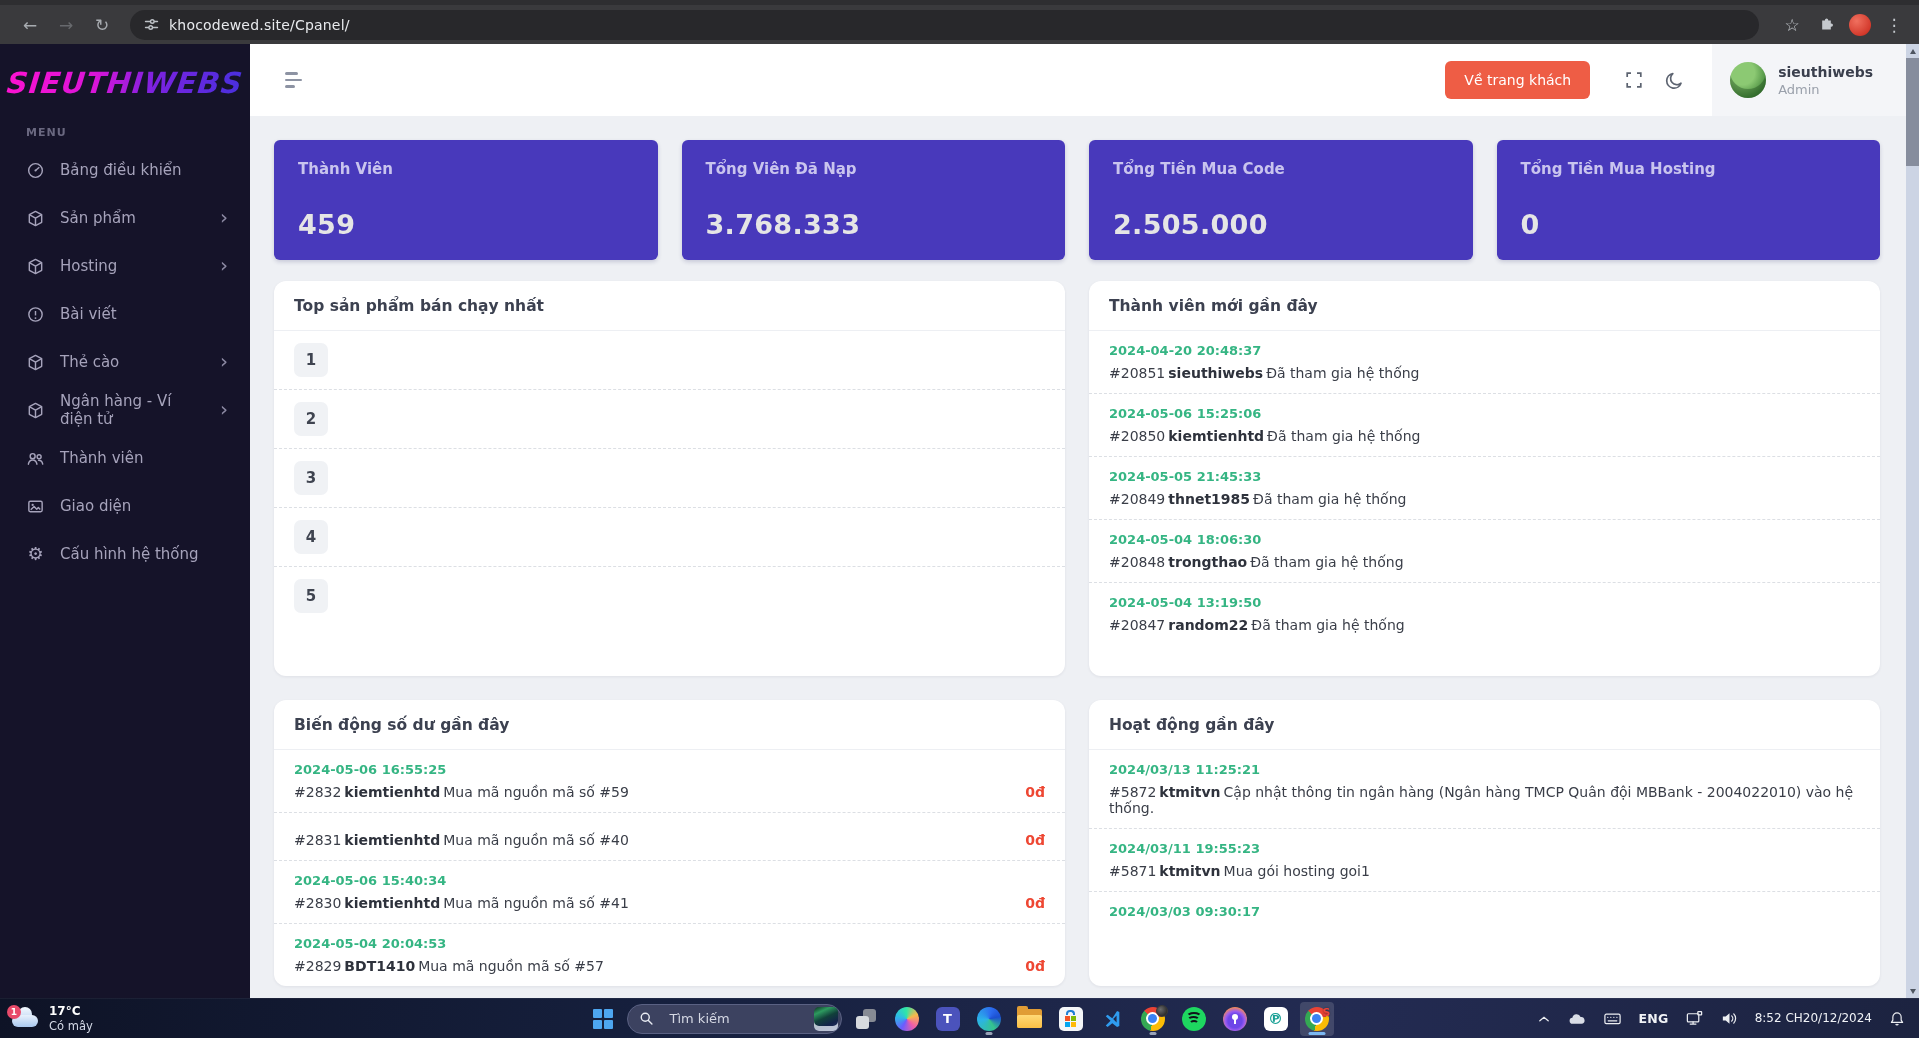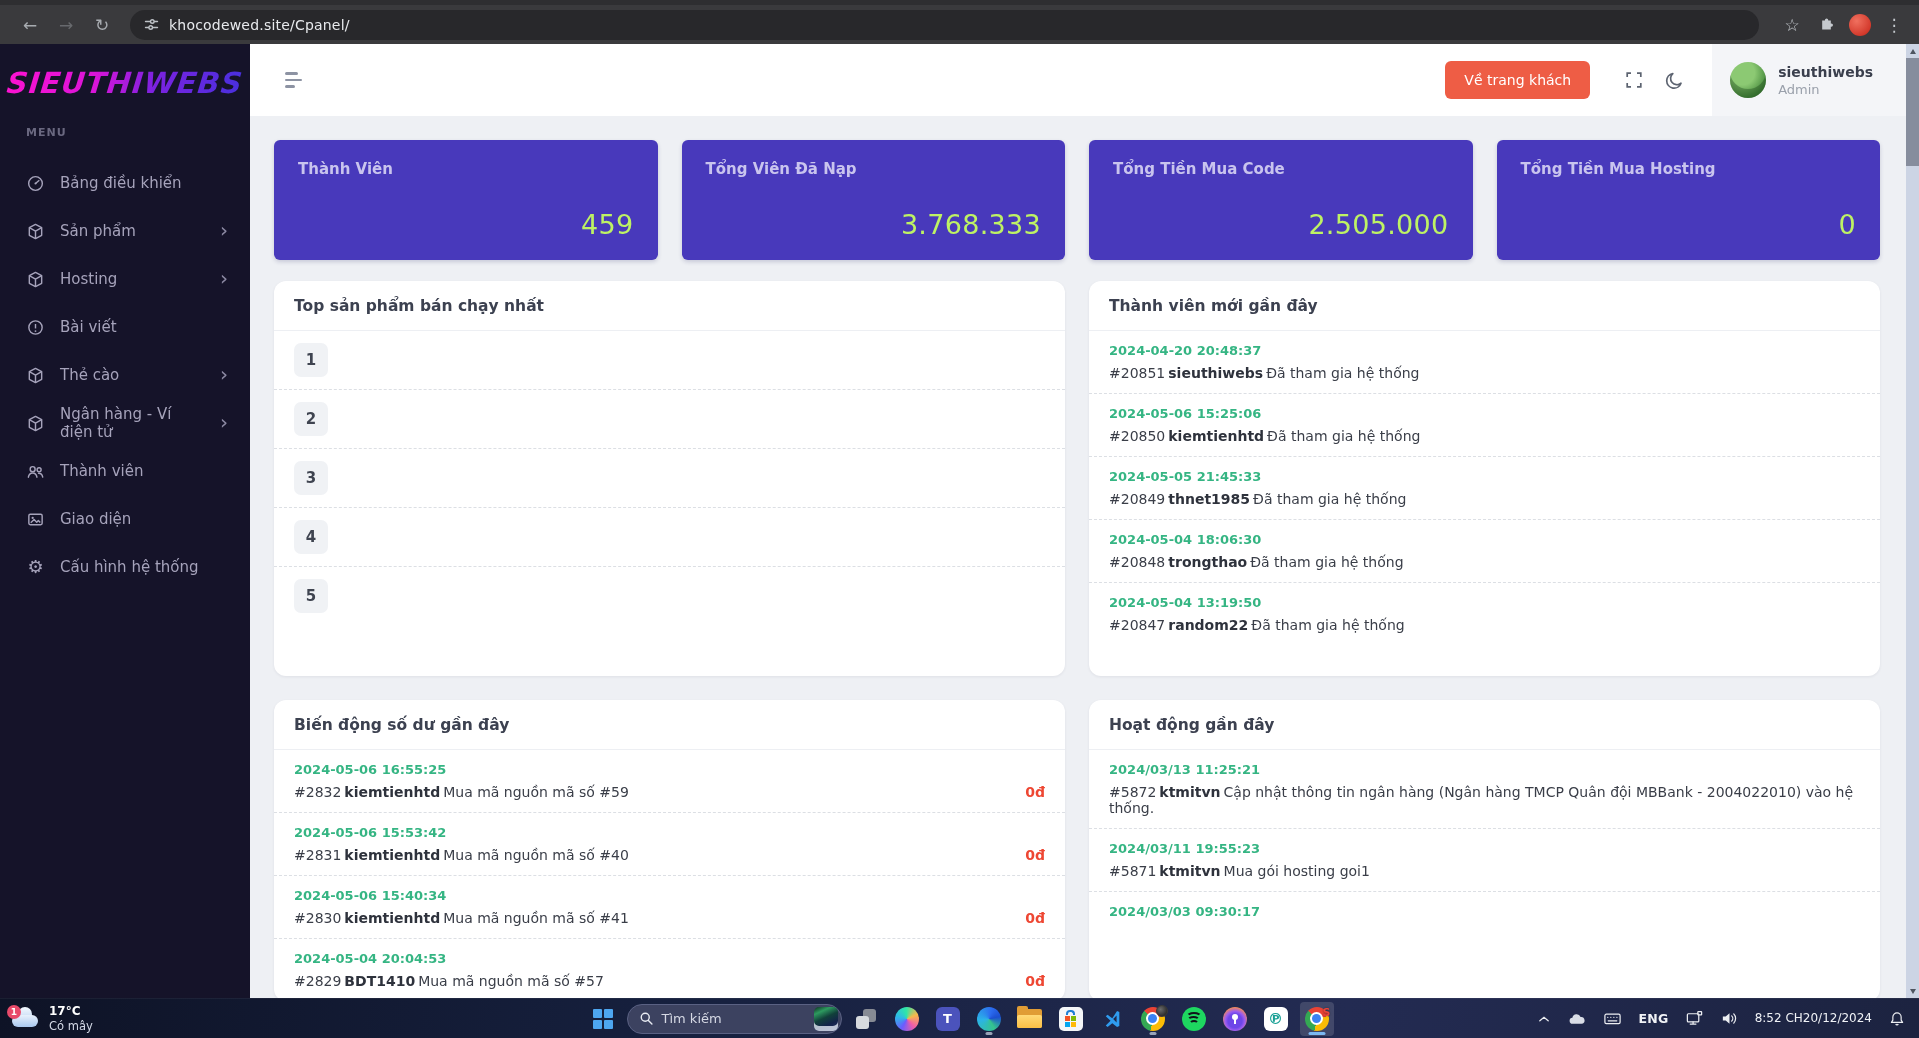--- a/index.html
+++ b/index.html
@@ -24,21 +24,21 @@
   
   .app { display:flex; height:954px; }
 
   
   .sidebar { width:250px; background:#151329; flex-shrink:0; padding-top:22px; }
   .logo { display:block; text-align:center; font-size:29px; font-weight:800; font-style:italic;
     letter-spacing:1px; transform:skewX(-6deg); margin-bottom:26px;
     background:linear-gradient(90deg,#ff12d0 0%,#d915d8 38%,#7b22e0 62%,#4431dd 100%);
     -webkit-background-clip:text; background-clip:text; color:transparent; }
   .menu-label { font-size:11px; font-weight:700; letter-spacing:1px; color:#6a6880;
-    padding:0 26px; margin:14px 0 20px; }
+    padding:0 26px; margin:14px 0 7px; }
   .nav-item { display:flex; align-items:center; gap:15px; height:48px; padding:0 22px 0 26px;
     color:#a6a3bb; font-size:15px; cursor:pointer; }
   .nav-item svg { flex-shrink:0; }
   .nav-item .gear-glyph { font-size:18px; line-height:1; width:19px; text-align:center; }
   .chev { margin-left:auto; font-size:20px; color:#8b88a2; line-height:1; padding-bottom:3px; }
 
   
   .main { flex:1; display:flex; flex-direction:column; overflow:hidden; background:#eef0f4; }
   .topbar { height:72px; background:#fff; display:flex; align-items:center; padding-left:35px; flex-shrink:0; }
   .hamburger span { display:block; height:2.5px; background:#8d93a3; border-radius:2px; margin:4px 0; }
@@ -56,21 +56,21 @@
   .user-name { font-size:14px; font-weight:700; color:#3a3f4d; line-height:1.3; }
   .user-role { font-size:13px; color:#9aa0ab; }
 
   
   .content { flex:1; overflow:hidden; padding:24px 39px 0 24px; }
   .stats-row { display:grid; grid-template-columns:repeat(4,1fr); gap:24px; margin-bottom:21px; }
   .stat-card { height:120px; background:#4839bb; border-radius:6px; padding:20px 24px;
     display:flex; flex-direction:column; justify-content:space-between;
     box-shadow:0 2px 4px rgba(30,25,90,.18); }
   .stat-label { font-size:15px; font-weight:600; color:#c9c4ee; }
-  .stat-value { font-size:27px; font-weight:400; color:#bef264; letter-spacing:.3px;text-align:right; }
+  .stat-value { font-size:27px; font-weight:700; color:#e5e5e5; letter-spacing:.3px; }
 
   .panels-row { display:grid; grid-template-columns:1fr 1fr; gap:24px; margin-bottom:24px; }
   .panel { background:#fff; border-radius:12px; box-shadow:0 1px 3px rgba(25,30,60,.07); overflow:hidden; }
   .row1 .panel { height:395px; }
   .panel-header { padding:15px 20px; border-bottom:1px solid #edeff3; }
   .panel-title { font-size:15.5px; font-weight:600; color:#3c4150; }
 
   .rank-row { padding:12px 20px; }
   .rank-row + .rank-row { border-top:1px dashed #dcdfe4; }
   .rank-chip { width:34px; height:34px; background:#f0f2f5; border-radius:7px;
@@ -115,21 +115,21 @@
   .tb-btn { width:34px; height:34px; border-radius:4px; display:flex; align-items:center;
     justify-content:center; position:relative; cursor:pointer; }
   .tb-btn.active { background:rgba(255,255,255,.14); }
   .run-dot { position:absolute; bottom:1px; left:50%; transform:translateX(-50%);
     width:7px; height:3px; border-radius:2px; background:#9aa3b8; }
   .active-line { position:absolute; bottom:1px; left:50%; transform:translateX(-50%);
     width:17px; height:3px; border-radius:2px; background:#7cb8f2; }
   .start-grid { display:grid; grid-template-columns:9px 9px; grid-template-rows:9px 9px; gap:2px; }
   .start-grid i { background:#4da6f0; border-radius:1px; }
   .search-pill { height:30px; width:215px; border-radius:15px; background:#3c4260;
-    border:1px solid #5a6183; display:flex; align-items:center; gap:8px; padding:0 3px 0 11px; cursor:pointer; }
+    border:1px solid #5a6183; display:flex; align-items:center; gap:16px; padding:0 3px 0 11px; cursor:pointer; }
   .search-pill .stxt { flex:1; font-size:13px; color:#d6d9e4; }
   .search-img { width:24px; height:24px; border-radius:5px;
     background:linear-gradient(155deg,#0b2c20 0%,#2d9a5f 22%,#11403a 45%,#13224a 70%,#29386b 100%);
     box-shadow:inset 0 -5px 0 rgba(240,245,255,.75); }
   .taskview { position:relative; width:20px; height:20px; }
   .taskview i { position:absolute; border-radius:3px; }
   .taskview i:first-child { width:13px; height:13px; right:0; top:0; background:#878b94; }
   .taskview i:last-child { width:13px; height:13px; left:0; bottom:0; background:#d7dade; }
   .copilot { width:24px; height:24px; border-radius:50%;
     background:conic-gradient(from 210deg,#6a5cff,#2db8e8,#2ee6a8,#f7b84b,#ef5da8,#6a5cff); }
@@ -399,21 +399,20 @@
             <div class="panel-header"><span class="panel-title">Biến động số dư gần đây</span></div>
             <div class="entry with-amount">
               <div class="entry-main">
                 <div class="entry-time">2024-05-06 16:55:25</div>
                 <div class="entry-line"><span>#2832</span><b>kiemtienhtd</b><span>Mua mã nguồn mã số #59</span></div>
               </div>
               <div class="entry-amount">0đ</div>
             </div>
             <div class="entry with-amount">
               <div class="entry-main">
-                <div class="entry-time">2024-05-06 15:53:42</div>
                 <div class="entry-line"><span>#2831</span><b>kiemtienhtd</b><span>Mua mã nguồn mã số #40</span></div>
               </div>
               <div class="entry-amount">0đ</div>
             </div>
             <div class="entry with-amount">
               <div class="entry-main">
                 <div class="entry-time">2024-05-06 15:40:34</div>
                 <div class="entry-line"><span>#2830</span><b>kiemtienhtd</b><span>Mua mã nguồn mã số #41</span></div>
               </div>
               <div class="entry-amount">0đ</div>

